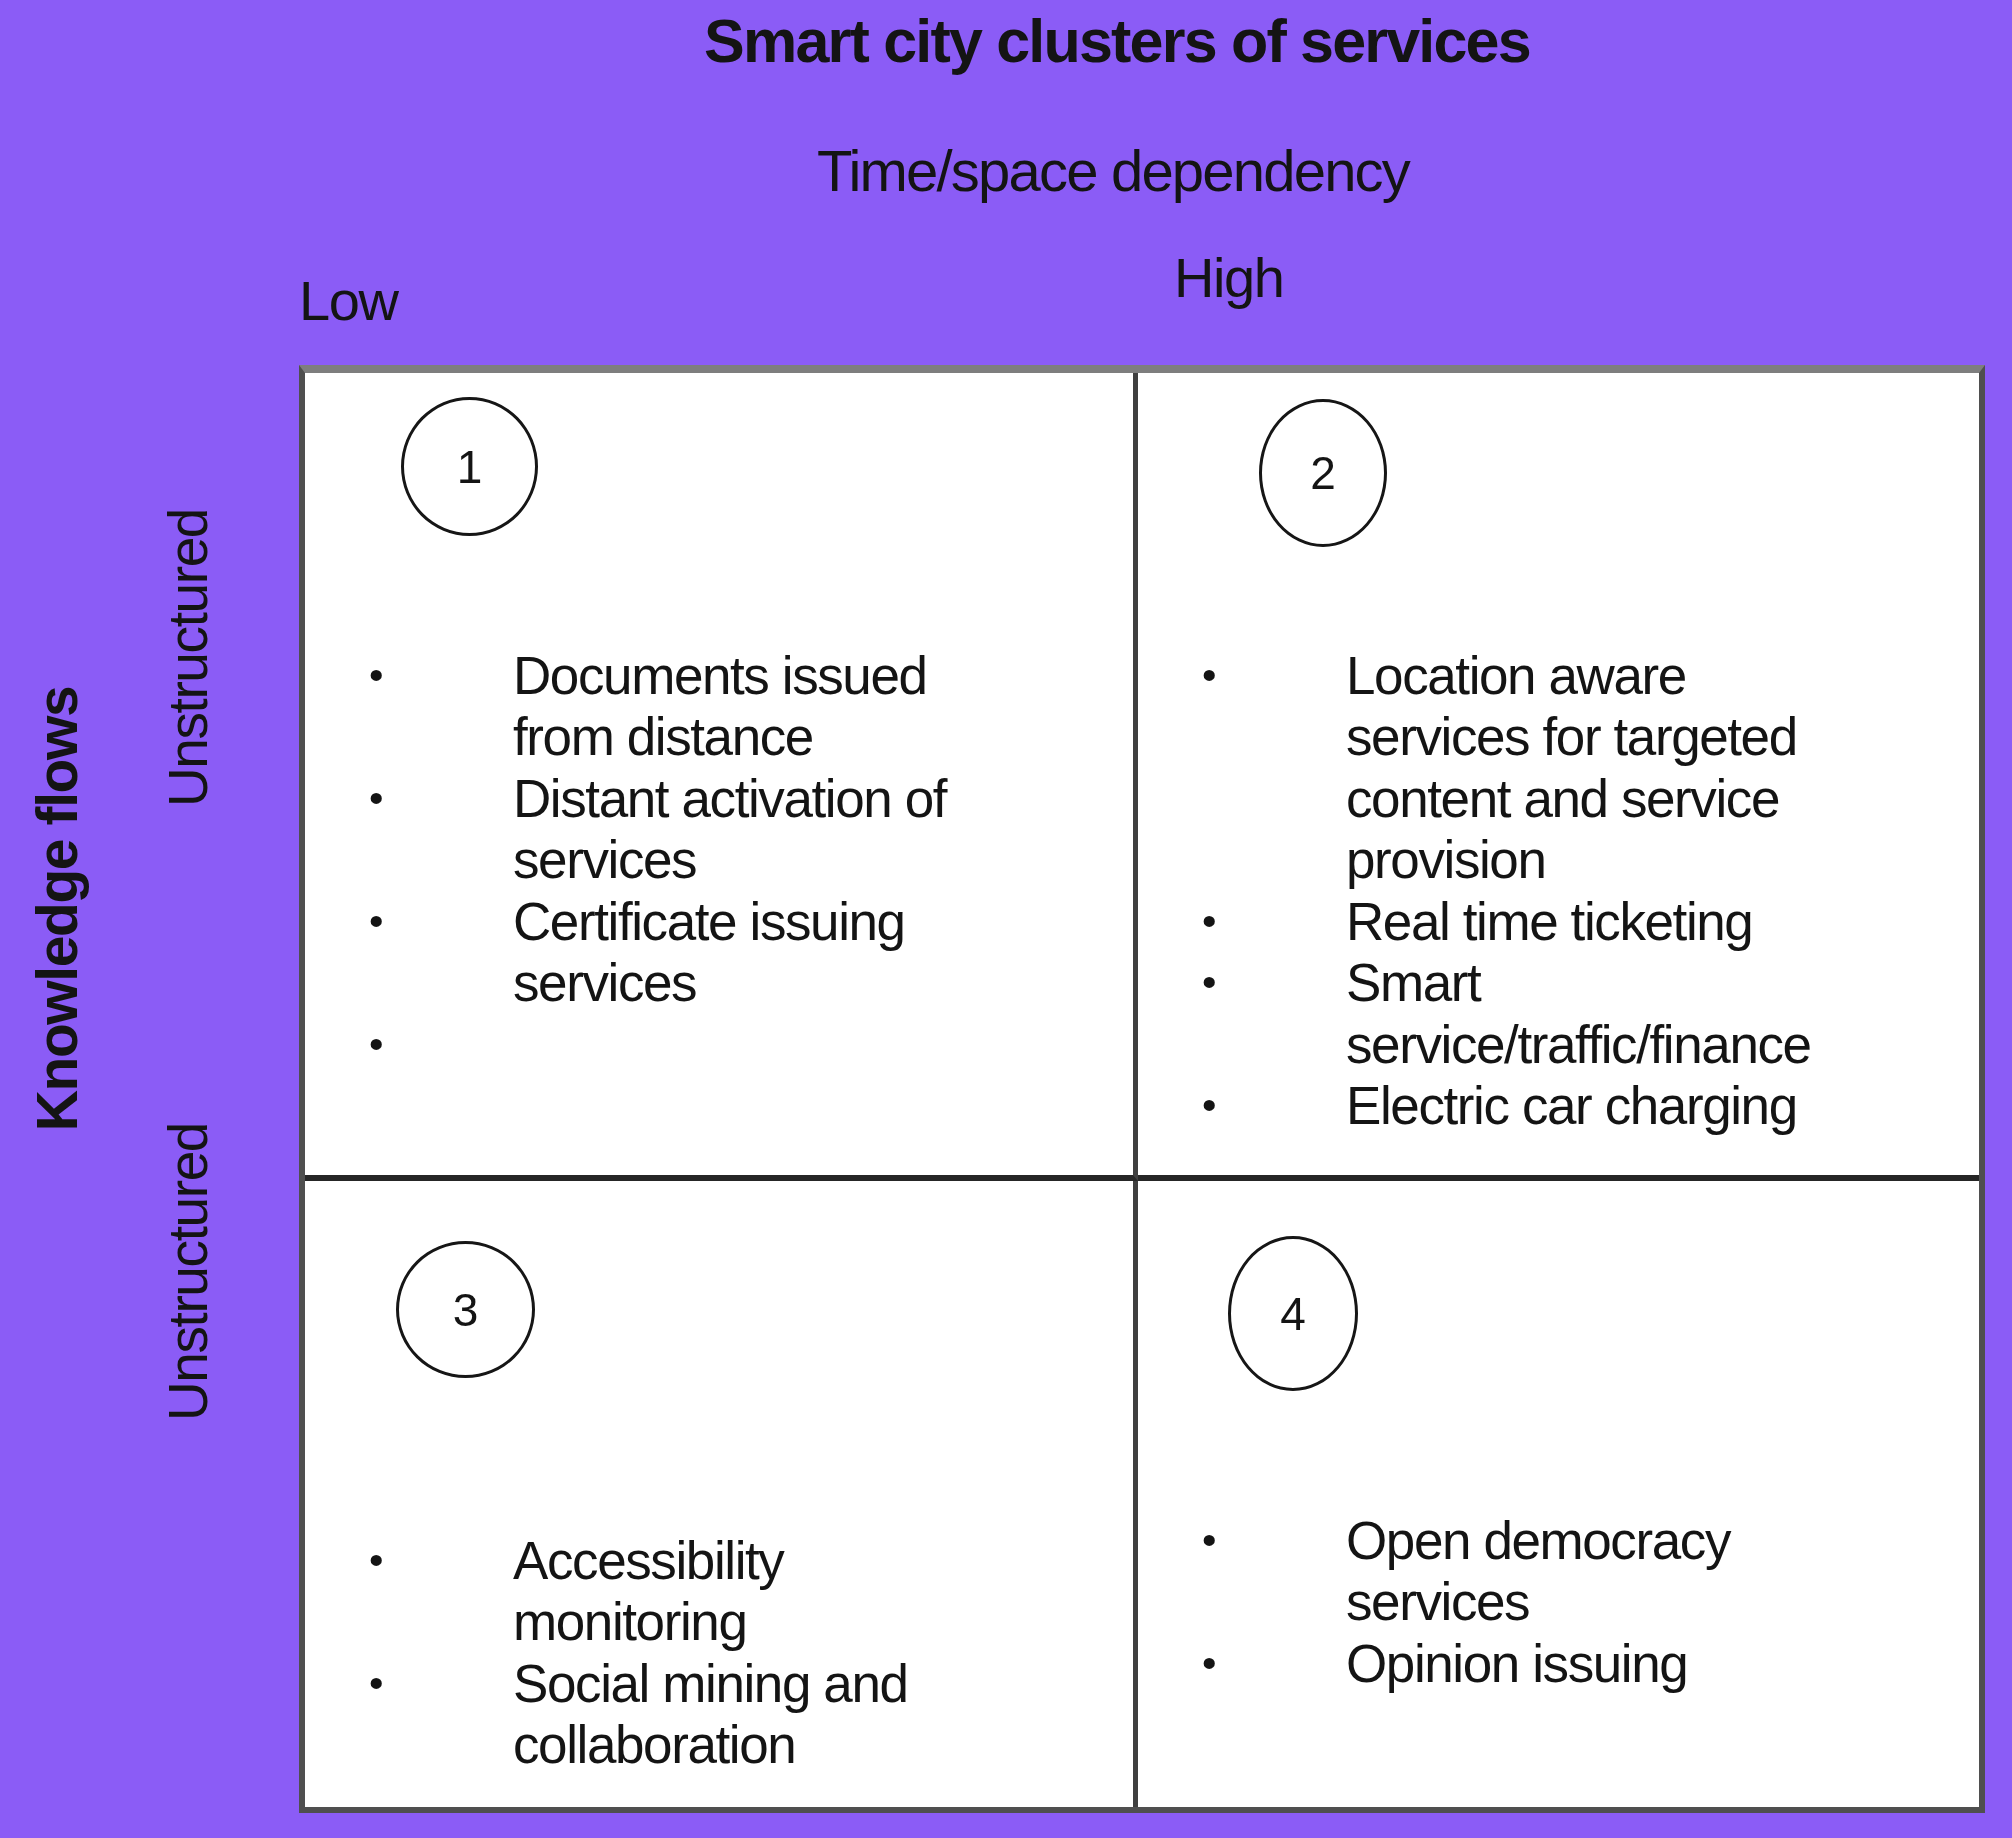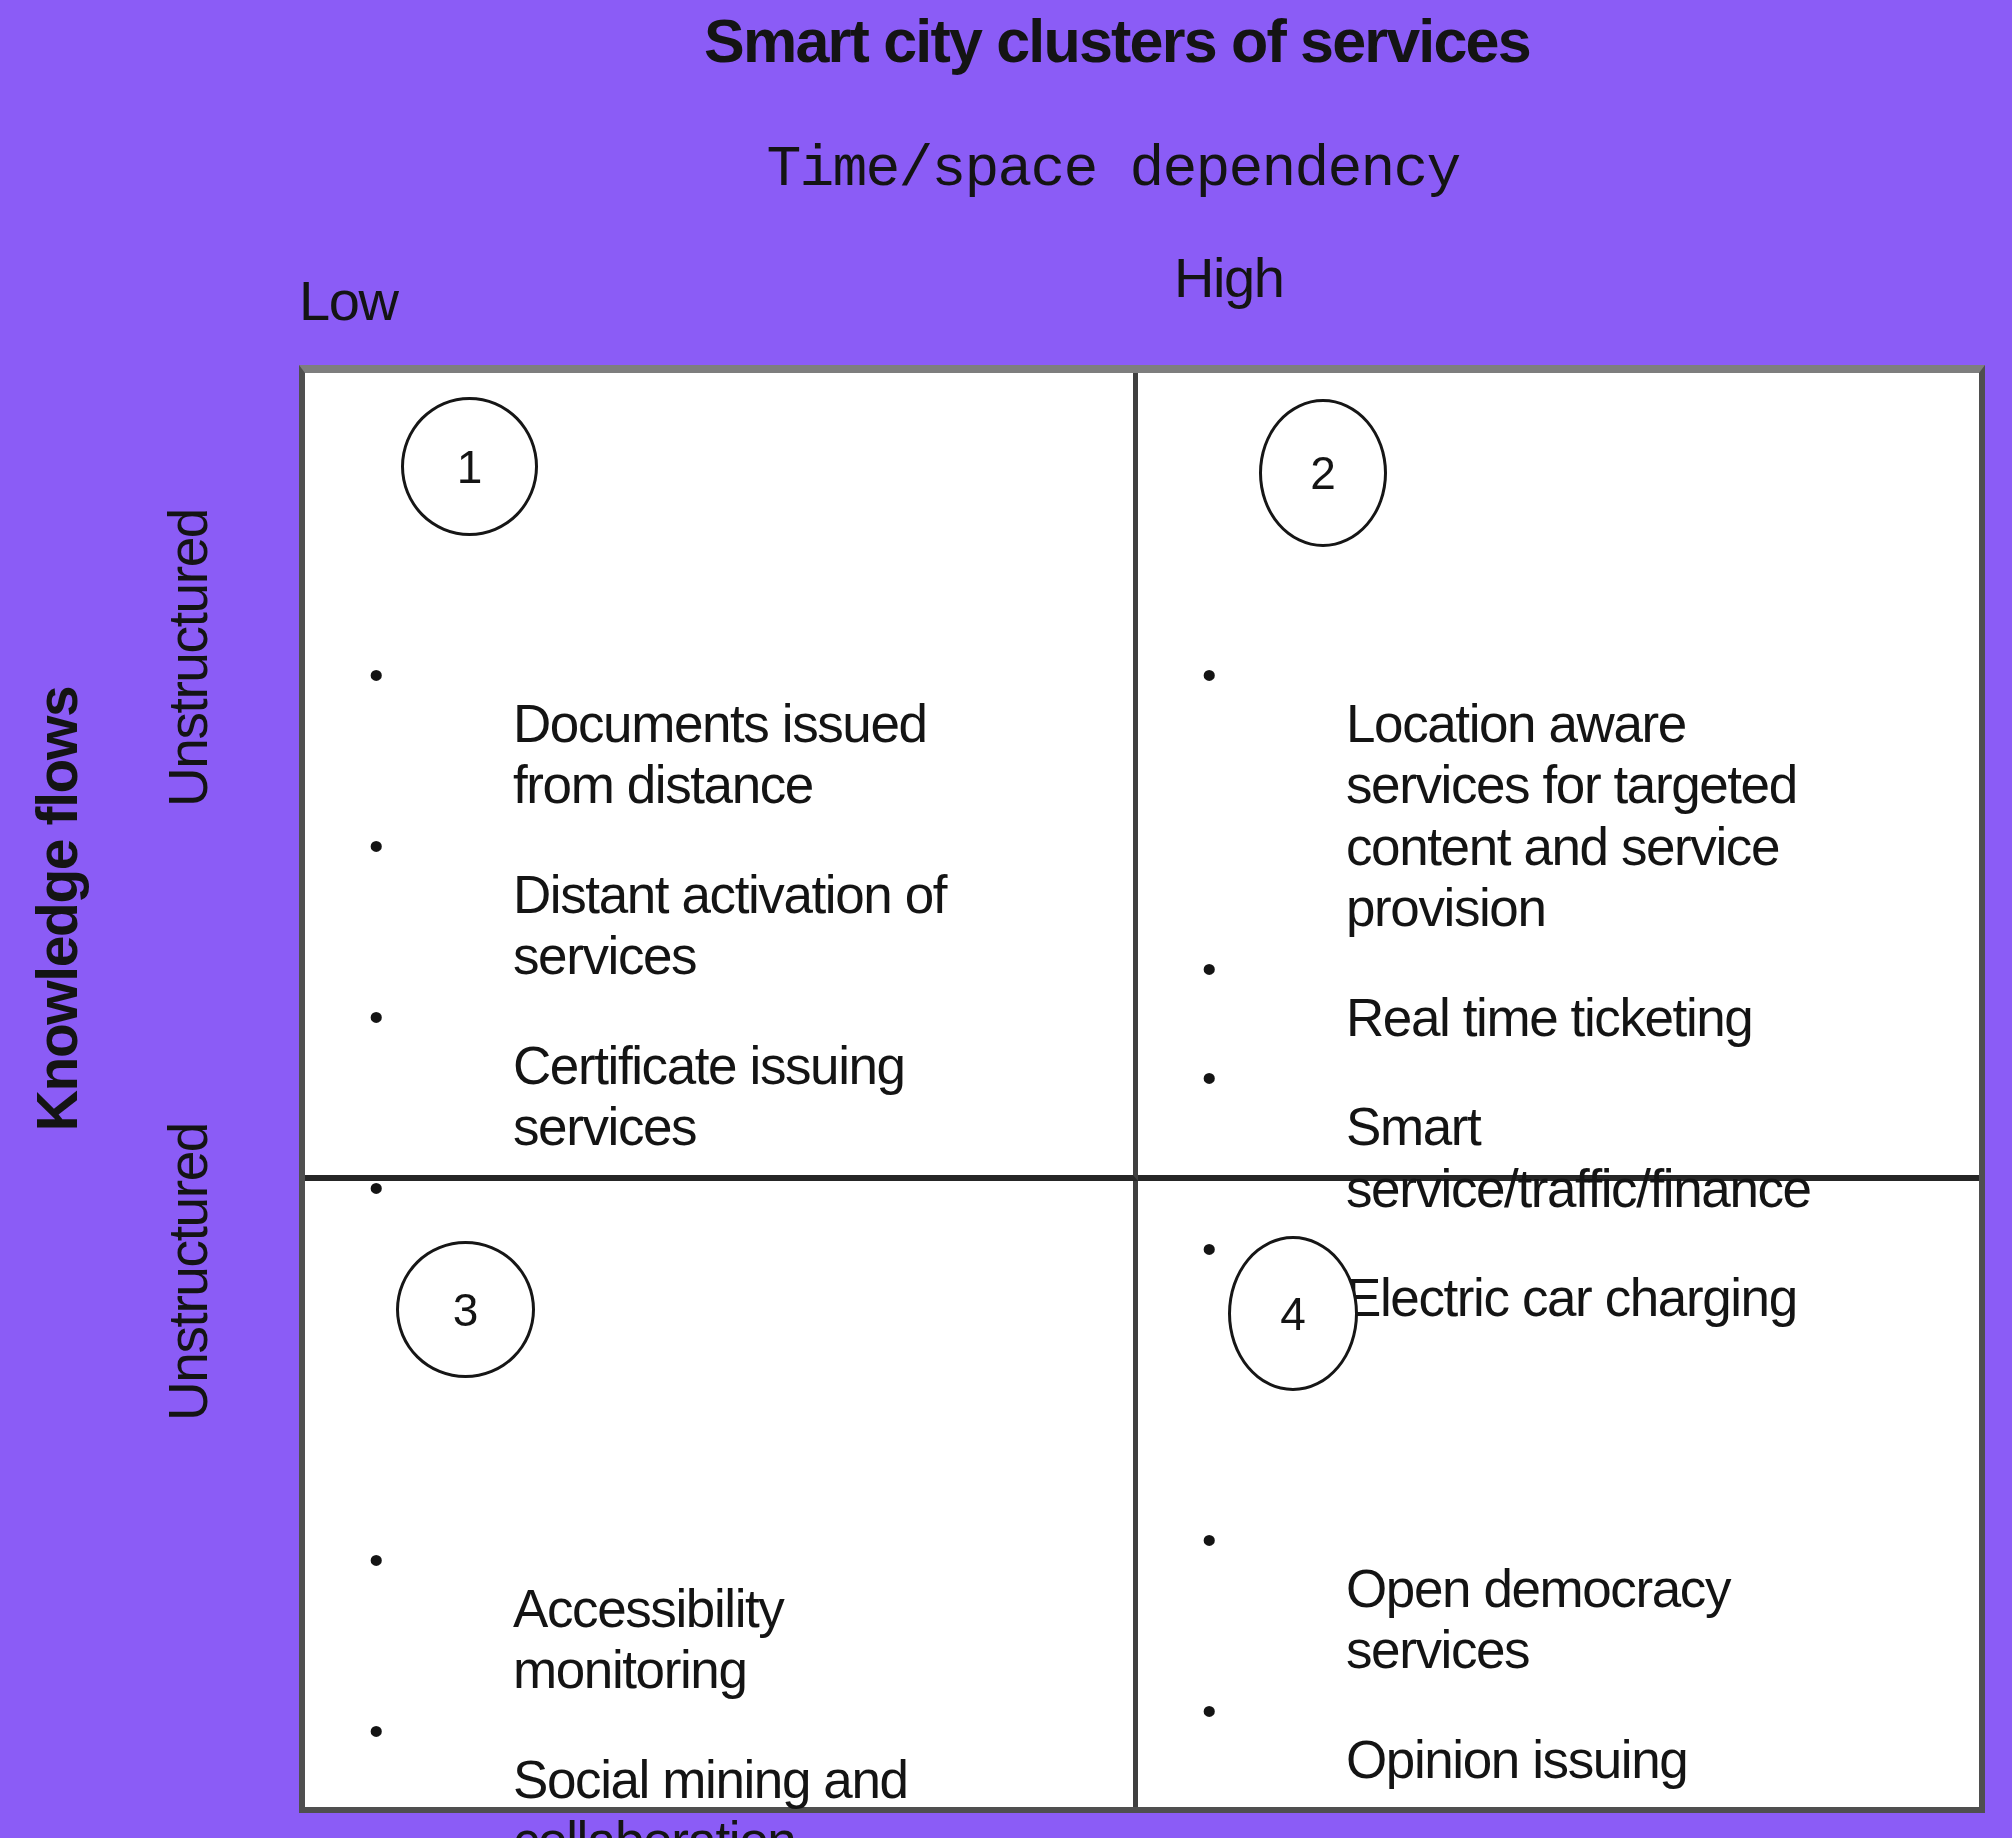--- a/index.html
+++ b/index.html
@@ -6,21 +6,21 @@
   .stage {
     position:relative; width:2013px; height:1838px; background:#8b5cf6;
     font-family:"Liberation Sans", sans-serif; color:#141414; overflow:hidden;padding-left:28px;
   }
   .title {
     position:absolute; left:274px; top:5.5px; width:1686px; text-align:center;
     font-size:61px; font-weight:700; letter-spacing:-1.8px;
   }
   .subtitle {
     position:absolute; left:270px; top:137px; width:1686px; text-align:center;
-    font-size:58px; font-weight:400; letter-spacing:-1.8px;font-family:Liberation Mono, monospace;
+    font-size:58px; font-weight:400; letter-spacing:-1.8px;
   }
   .col-label { position:absolute; font-size:56px; letter-spacing:-1.4px; text-align:left; }
   .col-label.low  { left:299px;  top:268px; width:839px; }
   .col-label.high { left:1174px; top:245px; width:847px; }
 
   .vlabel {
     position:absolute; white-space:nowrap;
     transform:translate(-50%,-50%) rotate(-90deg);
     font-size:55px; letter-spacing:-1.4px;
   }
@@ -56,21 +56,21 @@
     list-style:none; margin:0; padding:0;
     font-size:53px; line-height:1.16; letter-spacing:-1.4px;
   }
   .c1 .items { top:272px; }
   .c2 .items { top:272px; }
   .c3 .items { top:349px; }
   .c4 .items { top:329px; }
 
   .items li { display:flex; align-items:flex-start; }
   .items .dot { flex:0 0 144px; width:144px; padding-left:11px; font-size:0.78em; line-height:1.49; }
-  .items .txt { white-space:pre-line;margin-top:48px; }
+  .items .txt { white-space:pre-line; }
 </style>
 </head>
 <body>
 
 <div class="stage">
 
   <div class="title">Smart city clusters of services</div>
   <div class="subtitle">Time/space dependency</div>
 
   <div class="col-label low">Low</div>

